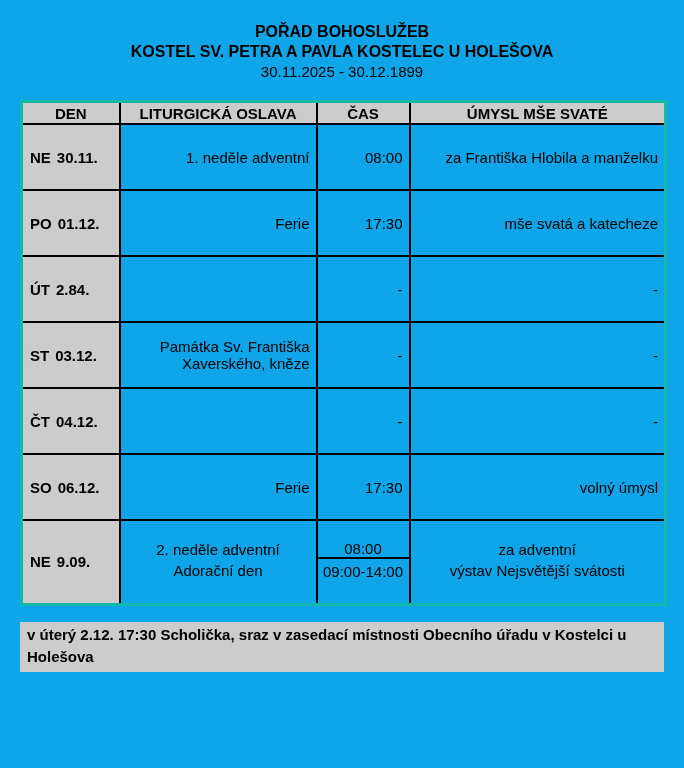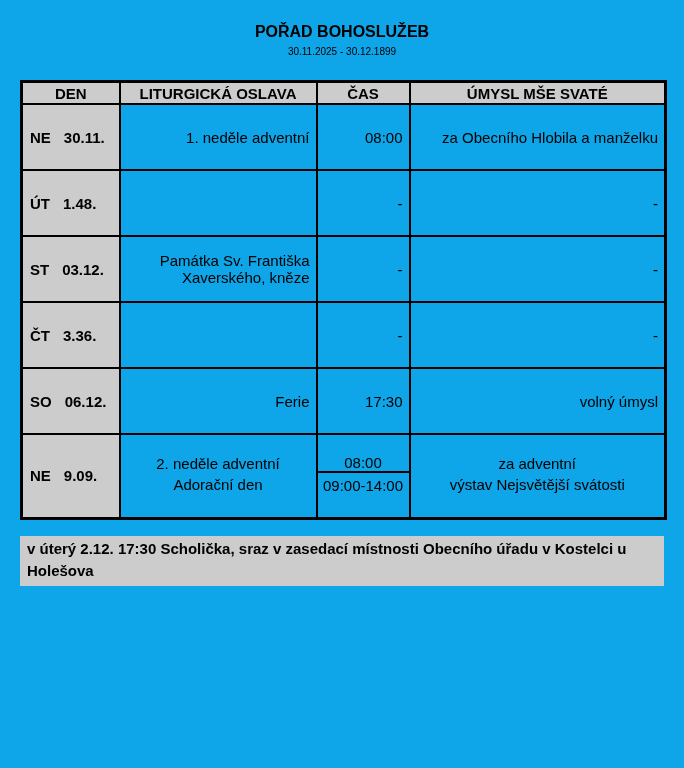--- a/index.html
+++ b/index.html
@@ -8,28 +8,28 @@
     width:684px; height:768px;
     background:#0ea5e9;
     font-family:"Liberation Sans", sans-serif;
     color:#000;
     overflow:hidden;
   }
   .titles { text-align:center; padding-top:22px; }
   .title-main, .title-church {
     font-weight:bold; font-size:16px; line-height:20px;
   }
-  .title-dates { font-size:10px; line-height:20px; }
+  .title-dates { font-size:15px; line-height:20px; }
 
   table.schedule {
     border-collapse:collapse;
     table-layout:fixed;
     width:644px;
     margin:18px 0 0 20px;
-    border:3px solid #000000;
+    border:3px solid #14b8a6;
   }
   col.c-den   { width:98px;  }
   col.c-lit   { width:197px; }
   col.c-cas   { width:93px;  }
   col.c-umysl { width:256px; }
 
   th {
     background:#cccccc;
     border:2px solid #000;
     font-size:15px; font-weight:bold;
@@ -45,21 +45,21 @@
   }
   tr.row { height:66px; }
   tr.row-last { height:84px; }
 
   td.day {
     background:#cccccc;
     font-weight:bold;
     text-align:left;
     padding:0 4px 0 7px;
   }
-  .daywrap { display:flex; gap:13px; align-items:flex-start; }
+  .daywrap { display:flex; gap:6px; align-items:flex-start; }
 
   td.nopad { padding:0; }
   .stack { height:100%; display:flex; flex-direction:column; }
   .stack .l1 { flex:1; display:flex; align-items:center; justify-content:center; padding:0 6px; }
   .stack .l2 { height:25px; display:flex; align-items:center; justify-content:center; padding:0 4px; }
   .stack .l2.bordered { border-top:2px solid #000; }
 
   .footer-note {
     box-sizing:border-box;
     width:644px;
@@ -71,20 +71,21 @@
     font-weight:bold;
   }
 </style>
 </head>
 <body>
 
 <div class="page">
 
   <div class="titles">
     <div class="title-main">POŘAD BOHOSLUŽEB</div>
+    <div class="title-church">KOSTEL SV. PETRA A PAVLA KOSTELEC U HOLEŠOVA</div>
     <div class="title-dates">30.11.2025 - 30.12.1899</div>
   </div>
 
   <table class="schedule">
     <colgroup>
       <col class="c-den">
         <col class="c-lit">
         <col class="c-cas">
         <col class="c-umysl">
     </colgroup>
@@ -98,29 +99,40 @@
 
     <tr class="row">
       <td class="day">
         <span class="daywrap">
           <span>NE</span>
           <span>30.11.</span>
         </span>
       </td>
       <td>1. neděle adventní</td>
       <td>08:00</td>
-      <td>za Obecního Hlobila a manželku</td>
-    </tr>
-
+      <td>za Františka Hlobila a manželku</td>
+    </tr>
+
+    <tr class="row">
+      <td class="day">
+        <span class="daywrap">
+          <span>PO</span>
+          <span>01.12.</span>
+        </span>
+      </td>
+      <td>Ferie</td>
+      <td>17:30</td>
+      <td>mše svatá a katecheze</td>
+    </tr>
 
     <tr class="row">
       <td class="day">
         <span class="daywrap">
           <span>ÚT</span>
-          <span>1.48.</span>
+          <span>2.84.</span>
         </span>
       </td>
       <td></td>
       <td>-</td>
       <td>-</td>
     </tr>
 
     <tr class="row">
       <td class="day">
         <span class="daywrap">
@@ -130,21 +142,21 @@
       </td>
       <td>Památka Sv. Františka Xaverského, kněze</td>
       <td>-</td>
       <td>-</td>
     </tr>
 
     <tr class="row">
       <td class="day">
         <span class="daywrap">
           <span>ČT</span>
-          <span>3.36.</span>
+          <span>04.12.</span>
         </span>
       </td>
       <td></td>
       <td>-</td>
       <td>-</td>
     </tr>
 
 
     <tr class="row">
       <td class="day">

